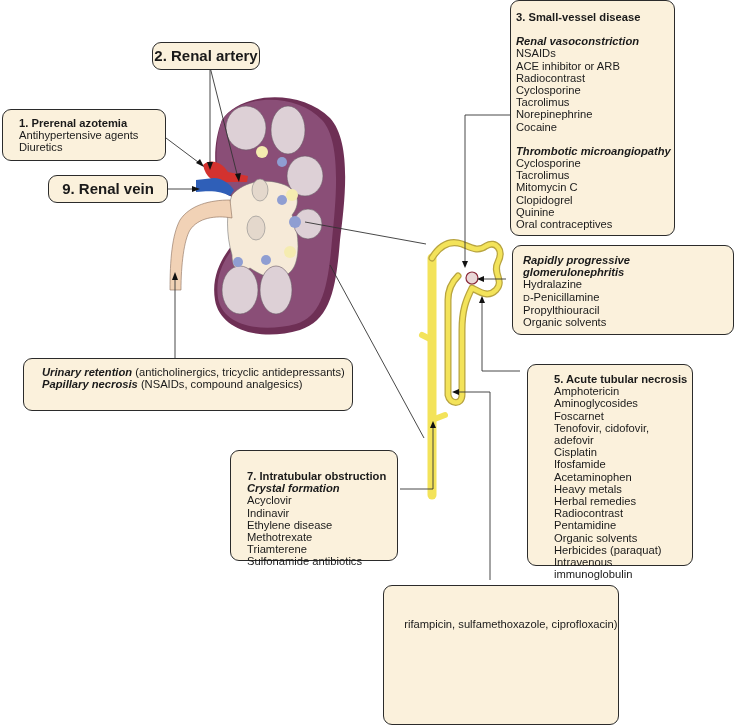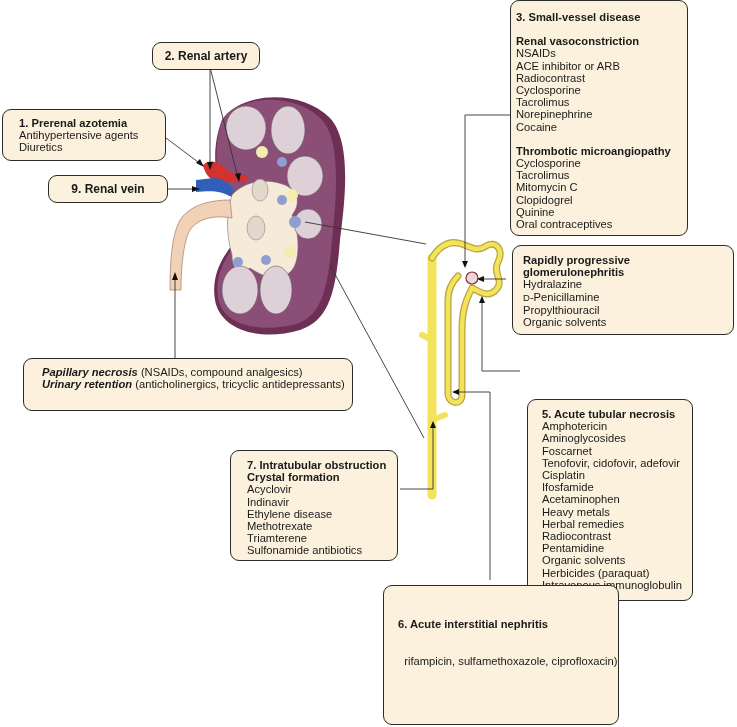--- a/index.html
+++ b/index.html
@@ -1,24 +1,24 @@
 <!DOCTYPE html>
 <html><head>
 <meta charset="utf-8">
 <style>
   html, body { margin:0; padding:0; background:#ffffff; }
   body { width:737px; height:727px; position:relative; overflow:hidden;
          font-family: "Liberation Sans", sans-serif; color:#1a1a1a; }
   .box { position:absolute; background:#fbf1dc; border:1.5px solid #2b2b2b;
          border-radius:9px; box-sizing:border-box; font-size:11.2px; line-height:12.2px; }
   .box .t { font-weight:bold; display:block; }
-  .box .s { font-weight:bold; display:block; }
+  .box .s { font-weight:bold; font-style:italic; display:block; }
   .box .i { display:block; }
   .box .gap { height:12px; }
-  .center { text-align:center; font-weight:bold; font-size:12px; }
+  .center { text-align:center; font-weight:bold; font-size:15px; }
   svg.art { position:absolute; left:0; top:0; }
   .sc { font-variant: small-caps; font-size:9.5px; }
 </style>
 </head>
 <body>
 
 <svg class="art" width="737" height="727" viewBox="0 0 737 727">
 
   <g>
     <path d="M222,120 C240,92 300,88 330,118 C352,142 345,200 340,240 C336,290 330,320 300,330 C260,342 220,330 215,300 C210,270 228,250 240,235 C255,215 240,200 228,195 C215,188 210,150 222,120 Z" fill="#6e2f55"></path>
@@ -98,21 +98,21 @@
 <div class="box" style="left:2px; top:109px; width:164px; height:52px; padding:7px 0 0 16px;">
   <span class="t">1. Prerenal azotemia</span>
   <span class="i">Antihypertensive agents</span>
   <span class="i">Diuretics</span>
 </div>
 
 <div class="box center" style="left:48px; top:175px; width:120px; height:28px; line-height:26px;">
   <span>9. Renal vein</span>
 </div>
 
-<div class="box" style="left:510px; top:0px; width:178px; height:236px; padding:10px 0 0 5px;">
+<div class="box" style="left:510px; top:0px; width:165px; height:236px; padding:10px 0 0 5px;">
   <span class="t">3. Small-vessel disease</span>
   <div class="gap"></div>
   <span class="s">Renal vasoconstriction</span>
   <span class="i">NSAIDs</span>
   <span class="i">ACE inhibitor or ARB</span>
   <span class="i">Radiocontrast</span>
   <span class="i">Cyclosporine</span>
   <span class="i">Tacrolimus</span>
   <span class="i">Norepinephrine</span>
   <span class="i">Cocaine</span>
@@ -127,56 +127,55 @@
 </div>
 
 <div class="box" style="left:512px; top:245px; width:222px; height:90px; padding:8px 0 0 10px;">
   <span class="s">Rapidly progressive glomerulonephritis</span>
   <span class="i">Hydralazine</span>
   <span class="i"><span class="sc">D</span><span>-Penicillamine</span></span>
   <span class="i">Propylthiouracil</span>
   <span class="i">Organic solvents</span>
 </div>
 
-<div class="box" style="left:527px; top:364px; width:166px; height:202px; padding:8px 0 0 14px;margin-top:35px;">
+<div class="box" style="left:527px; top:364px; width:166px; height:202px; padding:8px 0 0 26px;">
   <span class="t">5. Acute tubular necrosis</span>
   <span class="i">Amphotericin</span>
   <span class="i">Aminoglycosides</span>
   <span class="i">Foscarnet</span>
   <span class="i">Tenofovir, cidofovir, adefovir</span>
   <span class="i">Cisplatin</span>
   <span class="i">Ifosfamide</span>
   <span class="i">Acetaminophen</span>
   <span class="i">Heavy metals</span>
   <span class="i">Herbal remedies</span>
   <span class="i">Radiocontrast</span>
   <span class="i">Pentamidine</span>
   <span class="i">Organic solvents</span>
   <span class="i">Herbicides (paraquat)</span>
   <span class="i">Intravenous immunoglobulin</span>
 </div>
 
 <div class="box" style="left:23px; top:358px; width:330px; height:53px; padding:7px 0 0 18px;">
+  <span class="i"><b><i>Urinary retention</i></b><span> (anticholinergics, tricyclic antidepressants)</span></span>
   <span class="i"><b><i>Papillary necrosis</i></b><span> (NSAIDs, compound analgesics)</span></span>
-  <span class="i"><b><i>Urinary retention</i></b><span> (anticholinergics, tricyclic antidepressants)</span></span>
 </div>
 
-<div class="box" style="left:230px; top:450px; width:168px; height:111px; padding:8px 0 0 16px;">
+<div class="box" style="left:230px; top:450px; width:168px; height:111px; padding:19px 0 0 16px;">
   <span class="t">7. Intratubular obstruction</span>
   <span class="s">Crystal formation</span>
   <span class="i">Acyclovir</span>
   <span class="i">Indinavir</span>
   <span class="i">Ethylene disease</span>
   <span class="i">Methotrexate</span>
   <span class="i">Triamterene</span>
   <span class="i">Sulfonamide antibiotics</span>
 </div>
 
 <div class="box" style="left:383px; top:585px; width:236px; height:140px; padding:8px 0 0 14px; white-space:pre;">
-  <span class="t">6. Acute interstitial nephritis</span>
   <span class="i">  rifampicin, sulfamethoxazole, ciprofloxacin)</span>
   
   
   
   
   
   
   
 </div>
 

